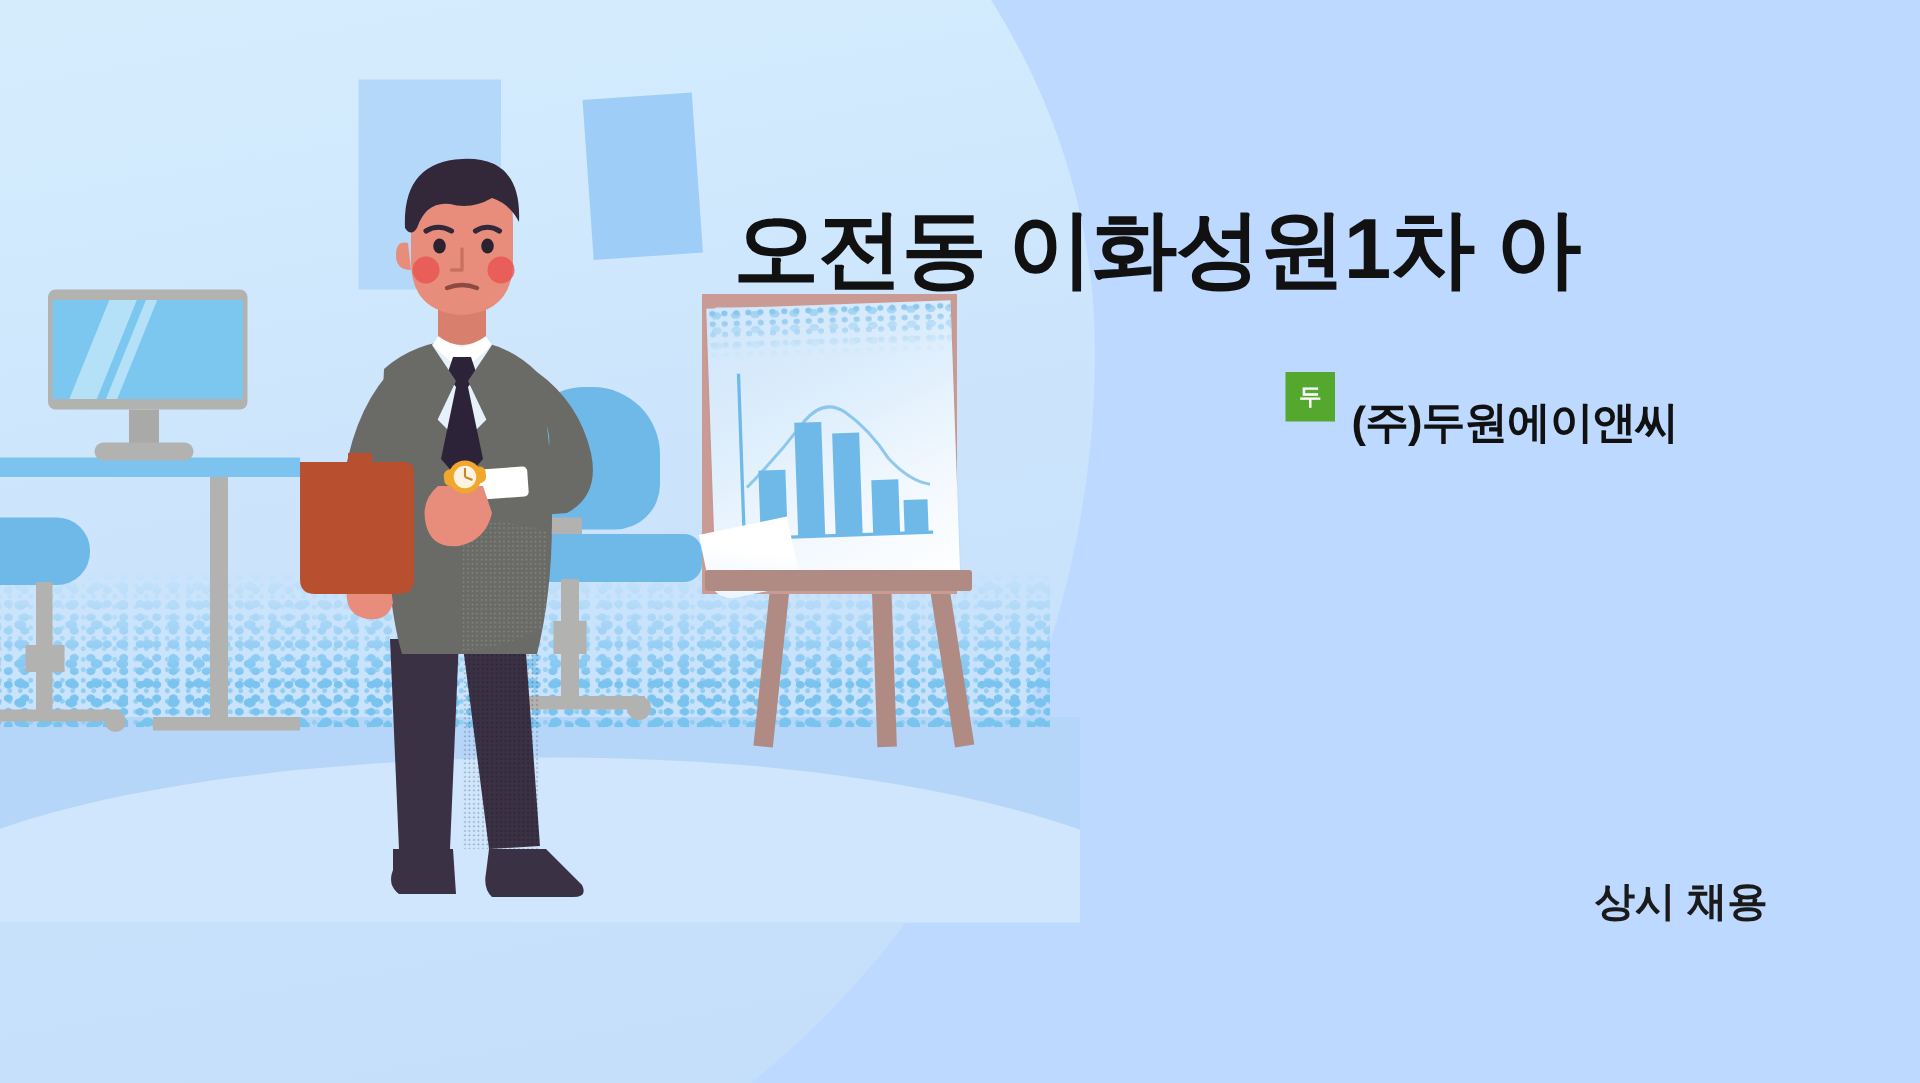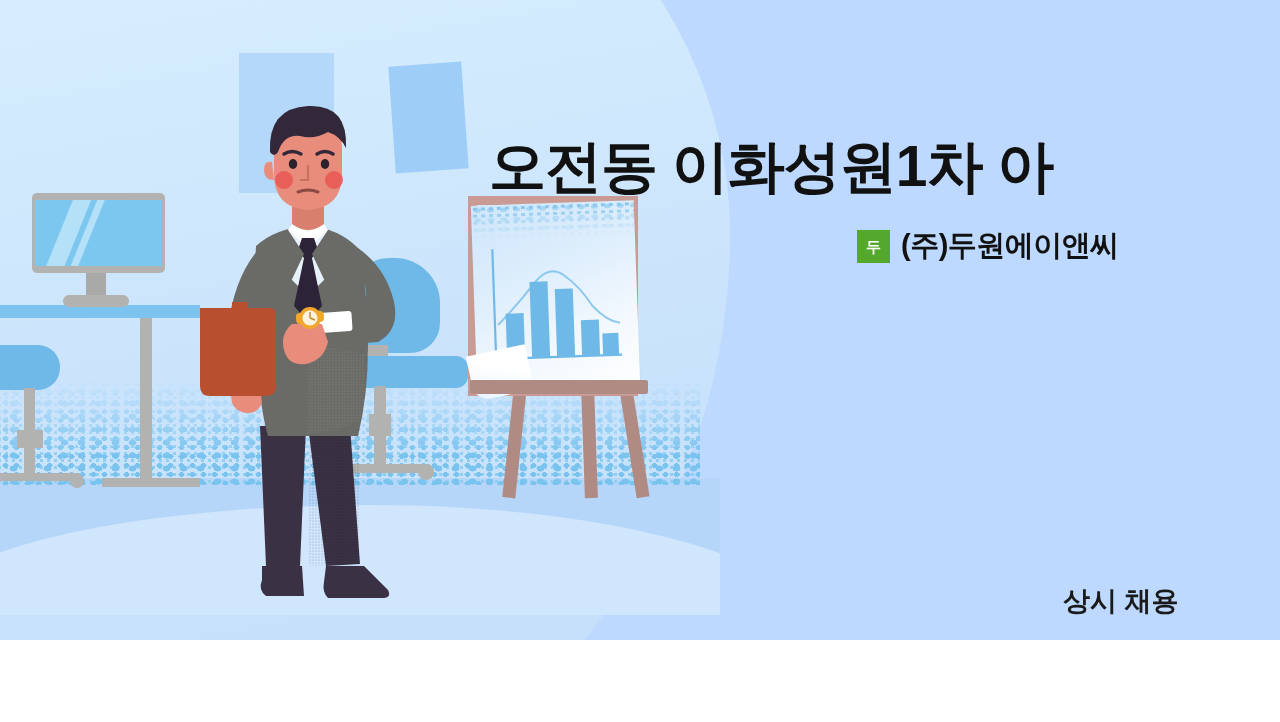--- a/index.html
+++ b/index.html
@@ -8,21 +8,21 @@
     padding: 0;
     background: #ffffff;
   }
   body {
     font-family: "Liberation Sans", "DejaVu Sans", sans-serif;
   }
 
   #banner {
     position: relative;
     width: 1280px;
-    height: 640px;
+    height: 722px;
     overflow: hidden;
     background: #f97316;
   }
 
   
   .bg-base {
     position: absolute;
     inset: 0;
     background: #bdd9ff;
   }
@@ -292,20 +292,21 @@
     align-items: center;
     justify-content: center;
     line-height: 1;
   }
   .company-name {
     font-size: 29px;
     font-weight: bold;
     color: #111111;
     letter-spacing: -.5px;
     white-space: nowrap;
+    margin-top: 36px;
   }
 
   .hiring-status {
     position: absolute;
     left: 1063px;
     top: 583px;
     font-size: 27px;
     font-weight: bold;
     color: #1a1a1a;
     letter-spacing: 0px;

